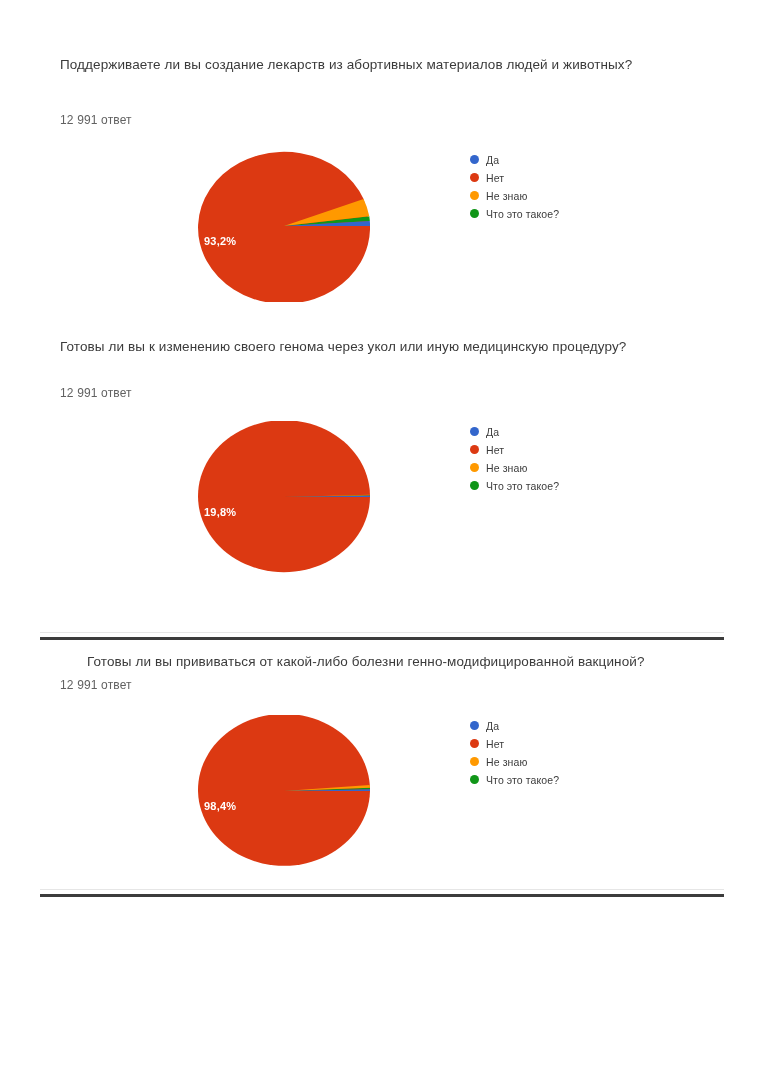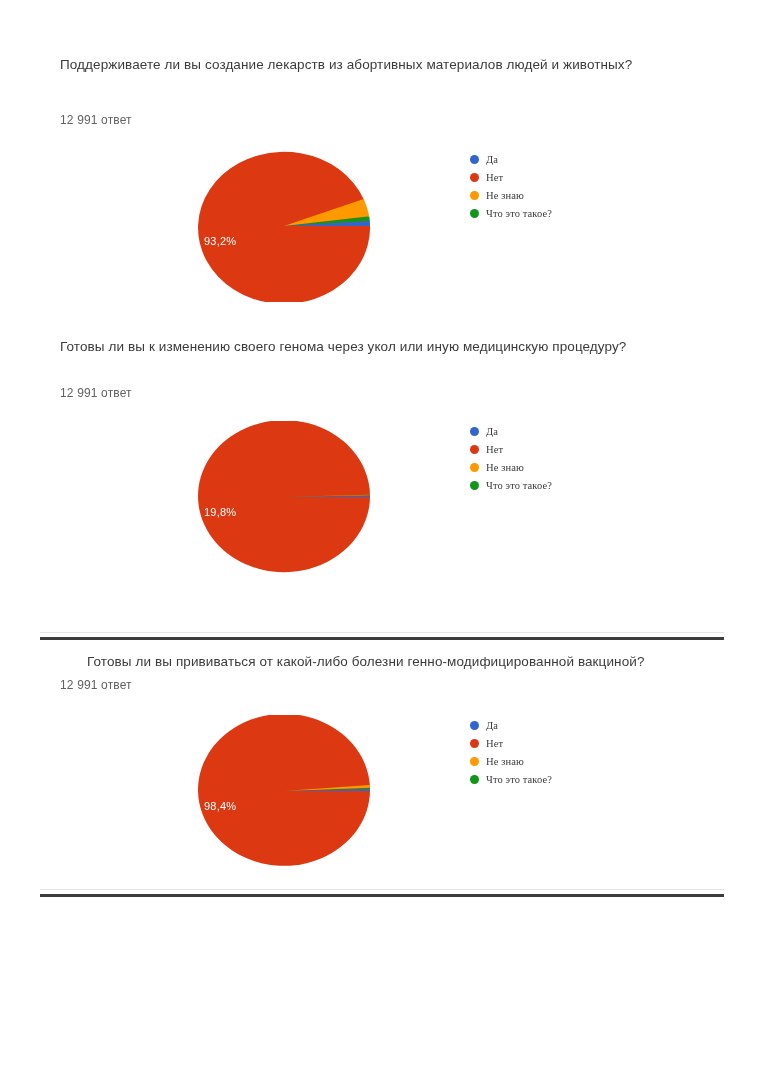--- a/index.html
+++ b/index.html
@@ -71,30 +71,29 @@
   }
 
   
   .pie-wrap {
     position: absolute;
   }
 
   .pie-label {
     position: absolute;
     font-size: 11px;
-    font-weight: normal;
+    font-weight: bold;
     color: #ffffff;
     letter-spacing: 0.2px;
     white-space: nowrap;
   }
 
   
   .legend {
     position: absolute;
-    font-family: Liberation Serif, serif;
   }
 
   .legend-row {
     display: flex;
     align-items: center;
     height: 15.5px;
     margin-bottom: 2.5px;
   }
 
   .legend-dot {

